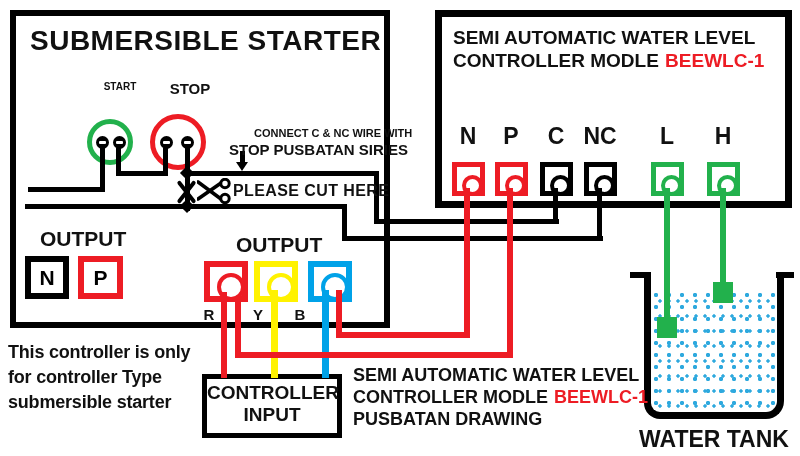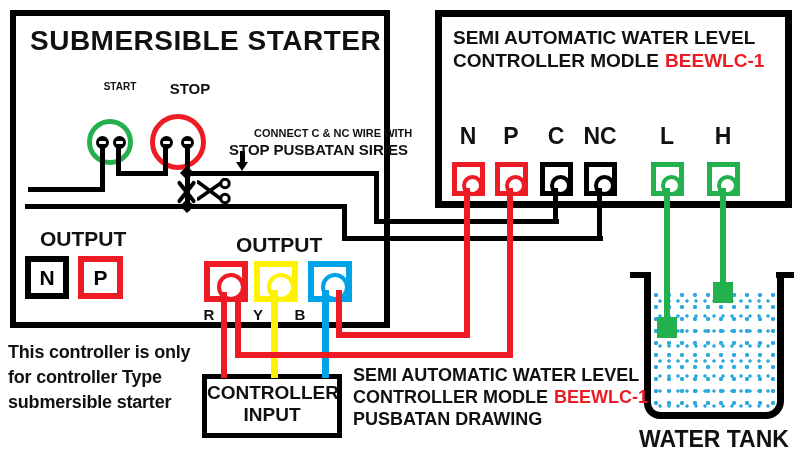--- a/index.html
+++ b/index.html
@@ -139,20 +139,21 @@
     <circle cx="28" cy="20.5" r="4.2" fill="#fff" stroke="#000" stroke-width="3"></circle>
   </svg>
   <div class="abs" style="left:240px;top:151px;width:5px;height:11px;background:#000;"></div>
   <div class="abs" style="left:236px;top:162px;width:0;height:0;border-left:6.5px solid transparent;border-right:6.5px solid transparent;border-top:9px solid #000;"></div>
 
   <div class="txt" style="left:30px;top:26px;font-size:28px;letter-spacing:0.5px;">SUBMERSIBLE STARTER</div>
   <div class="txt center" style="left:96px;top:81px;width:48px;font-size:10px;">START</div>
   <div class="txt center" style="left:168px;top:81px;width:44px;font-size:15px;">STOP</div>
   <div class="txt" style="left:207px;top:127px;font-size:11px;margin-left:47px;">CONNECT C &amp; NC WIRE WITH</div>
   <div class="txt" style="left:229px;top:142px;font-size:15px;">STOP PUSBATAN SIRIES</div>
+  <div class="txt" style="left:233px;top:182px;font-size:16px;letter-spacing:0.4px;">PLEASE CUT HERE</div>
   <div class="txt" style="left:40px;top:227px;font-size:21px;">OUTPUT</div>
   <div class="txt" style="left:236px;top:233px;font-size:21px;">OUTPUT</div>
   <div class="txt center" style="left:198px;top:307px;width:22px;font-size:15px;">R</div>
   <div class="txt center" style="left:247px;top:307px;width:22px;font-size:15px;">Y</div>
   <div class="txt center" style="left:289px;top:307px;width:22px;font-size:15px;">B</div>
 
   <div class="txt" style="left:453px;top:26px;font-size:19px;line-height:23px;">
     <div>SEMI AUTOMATIC WATER LEVEL</div>
     <div>
       <span>CONTROLLER MODLE</span><span class="red-ink">BEEWLC-1</span>

